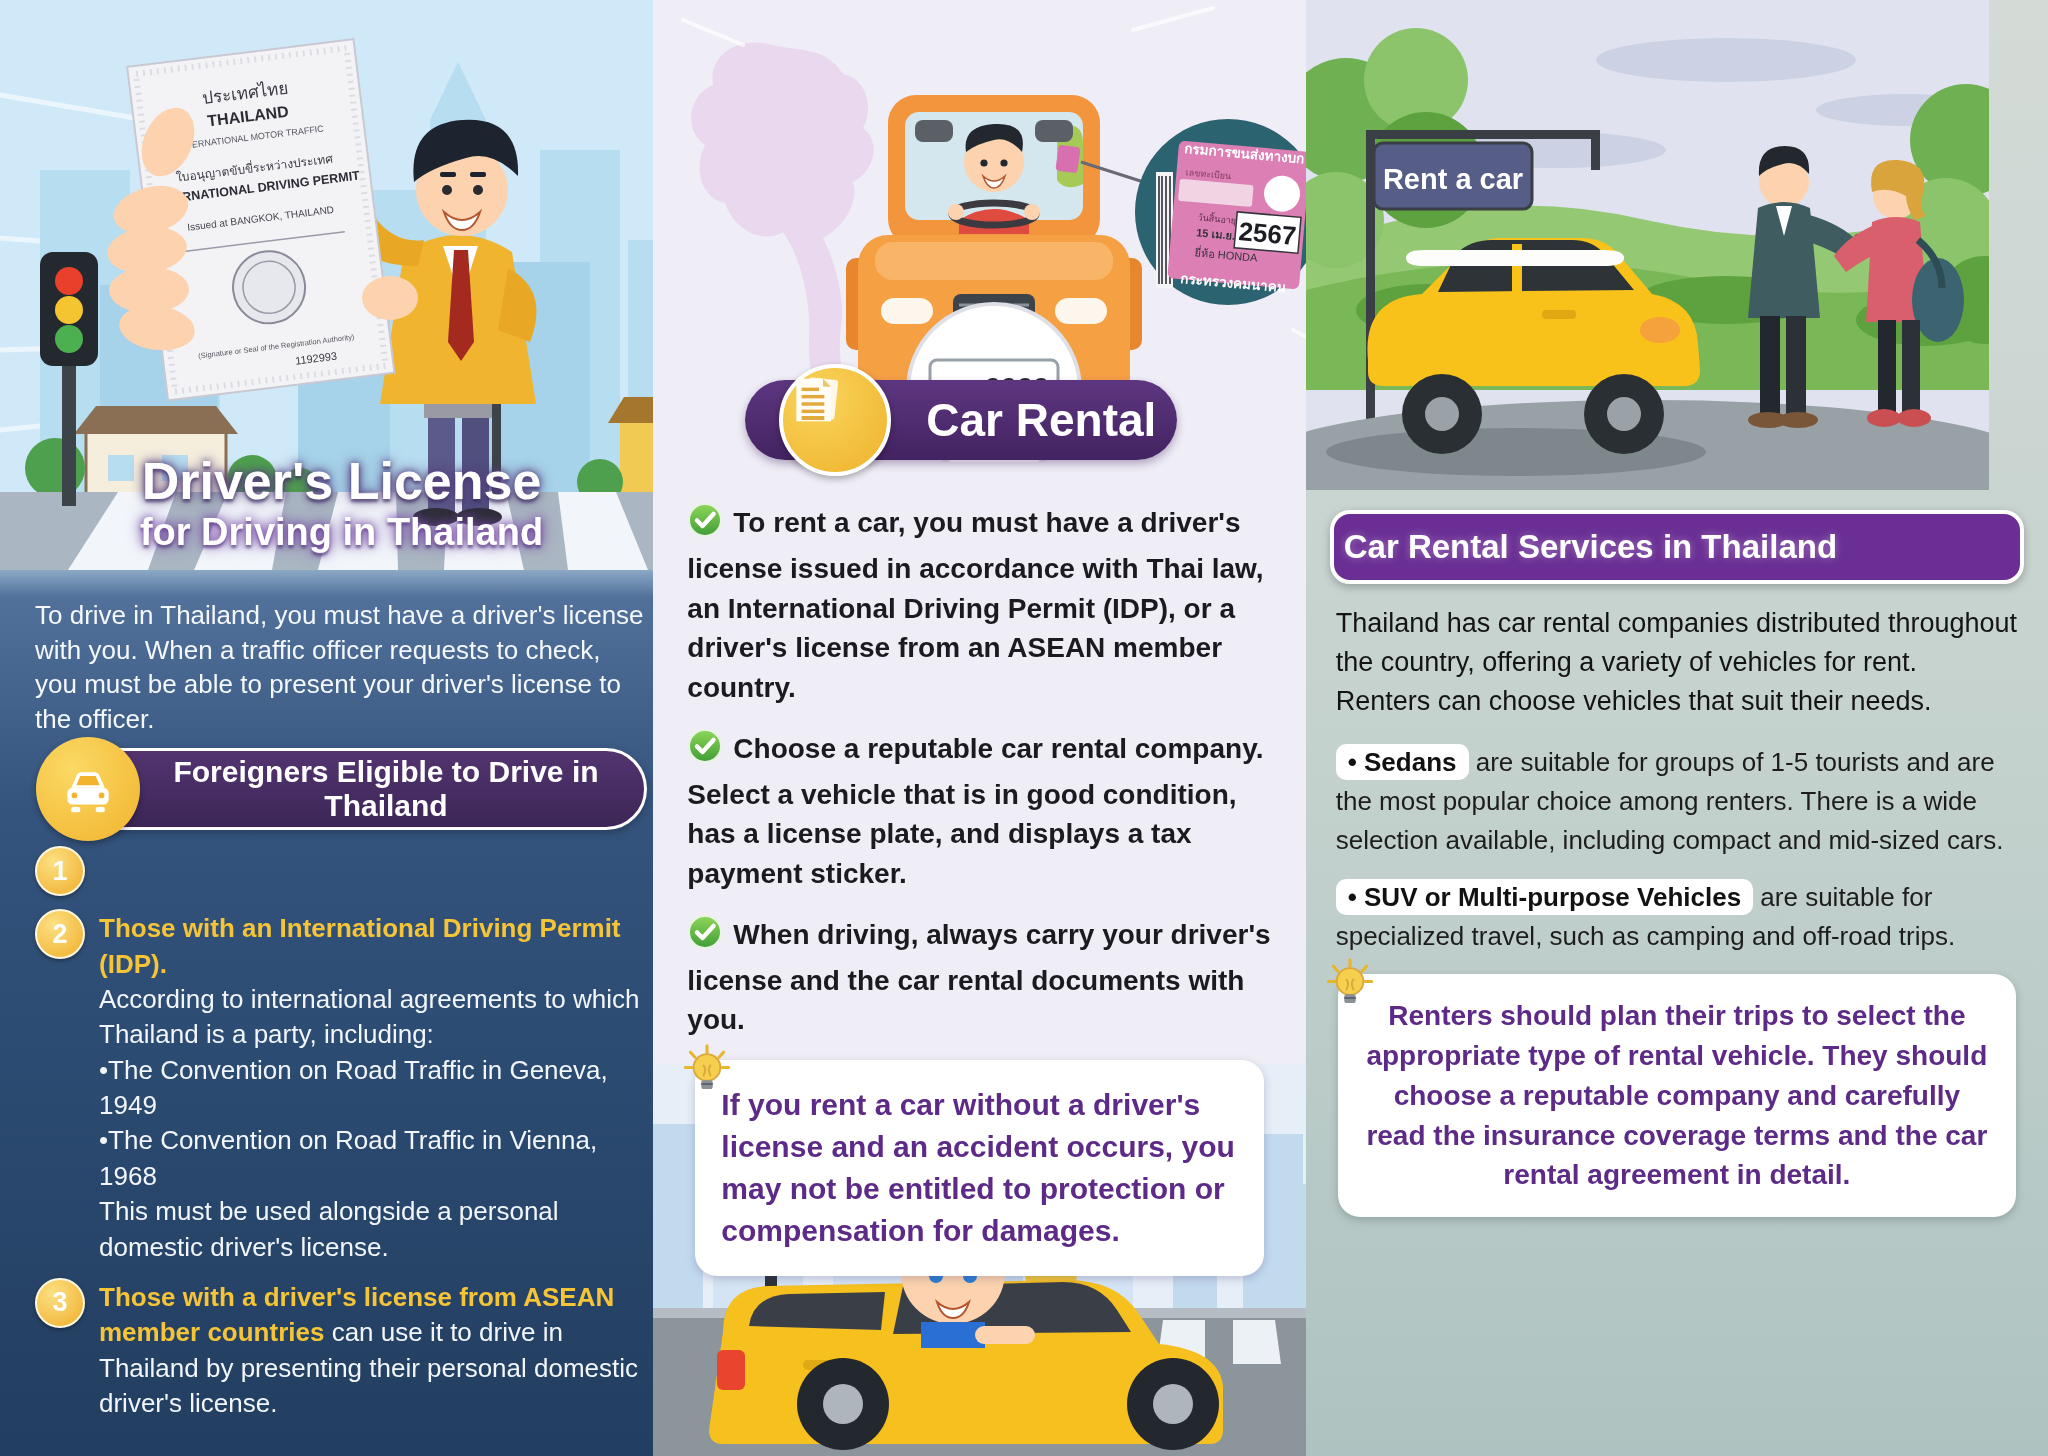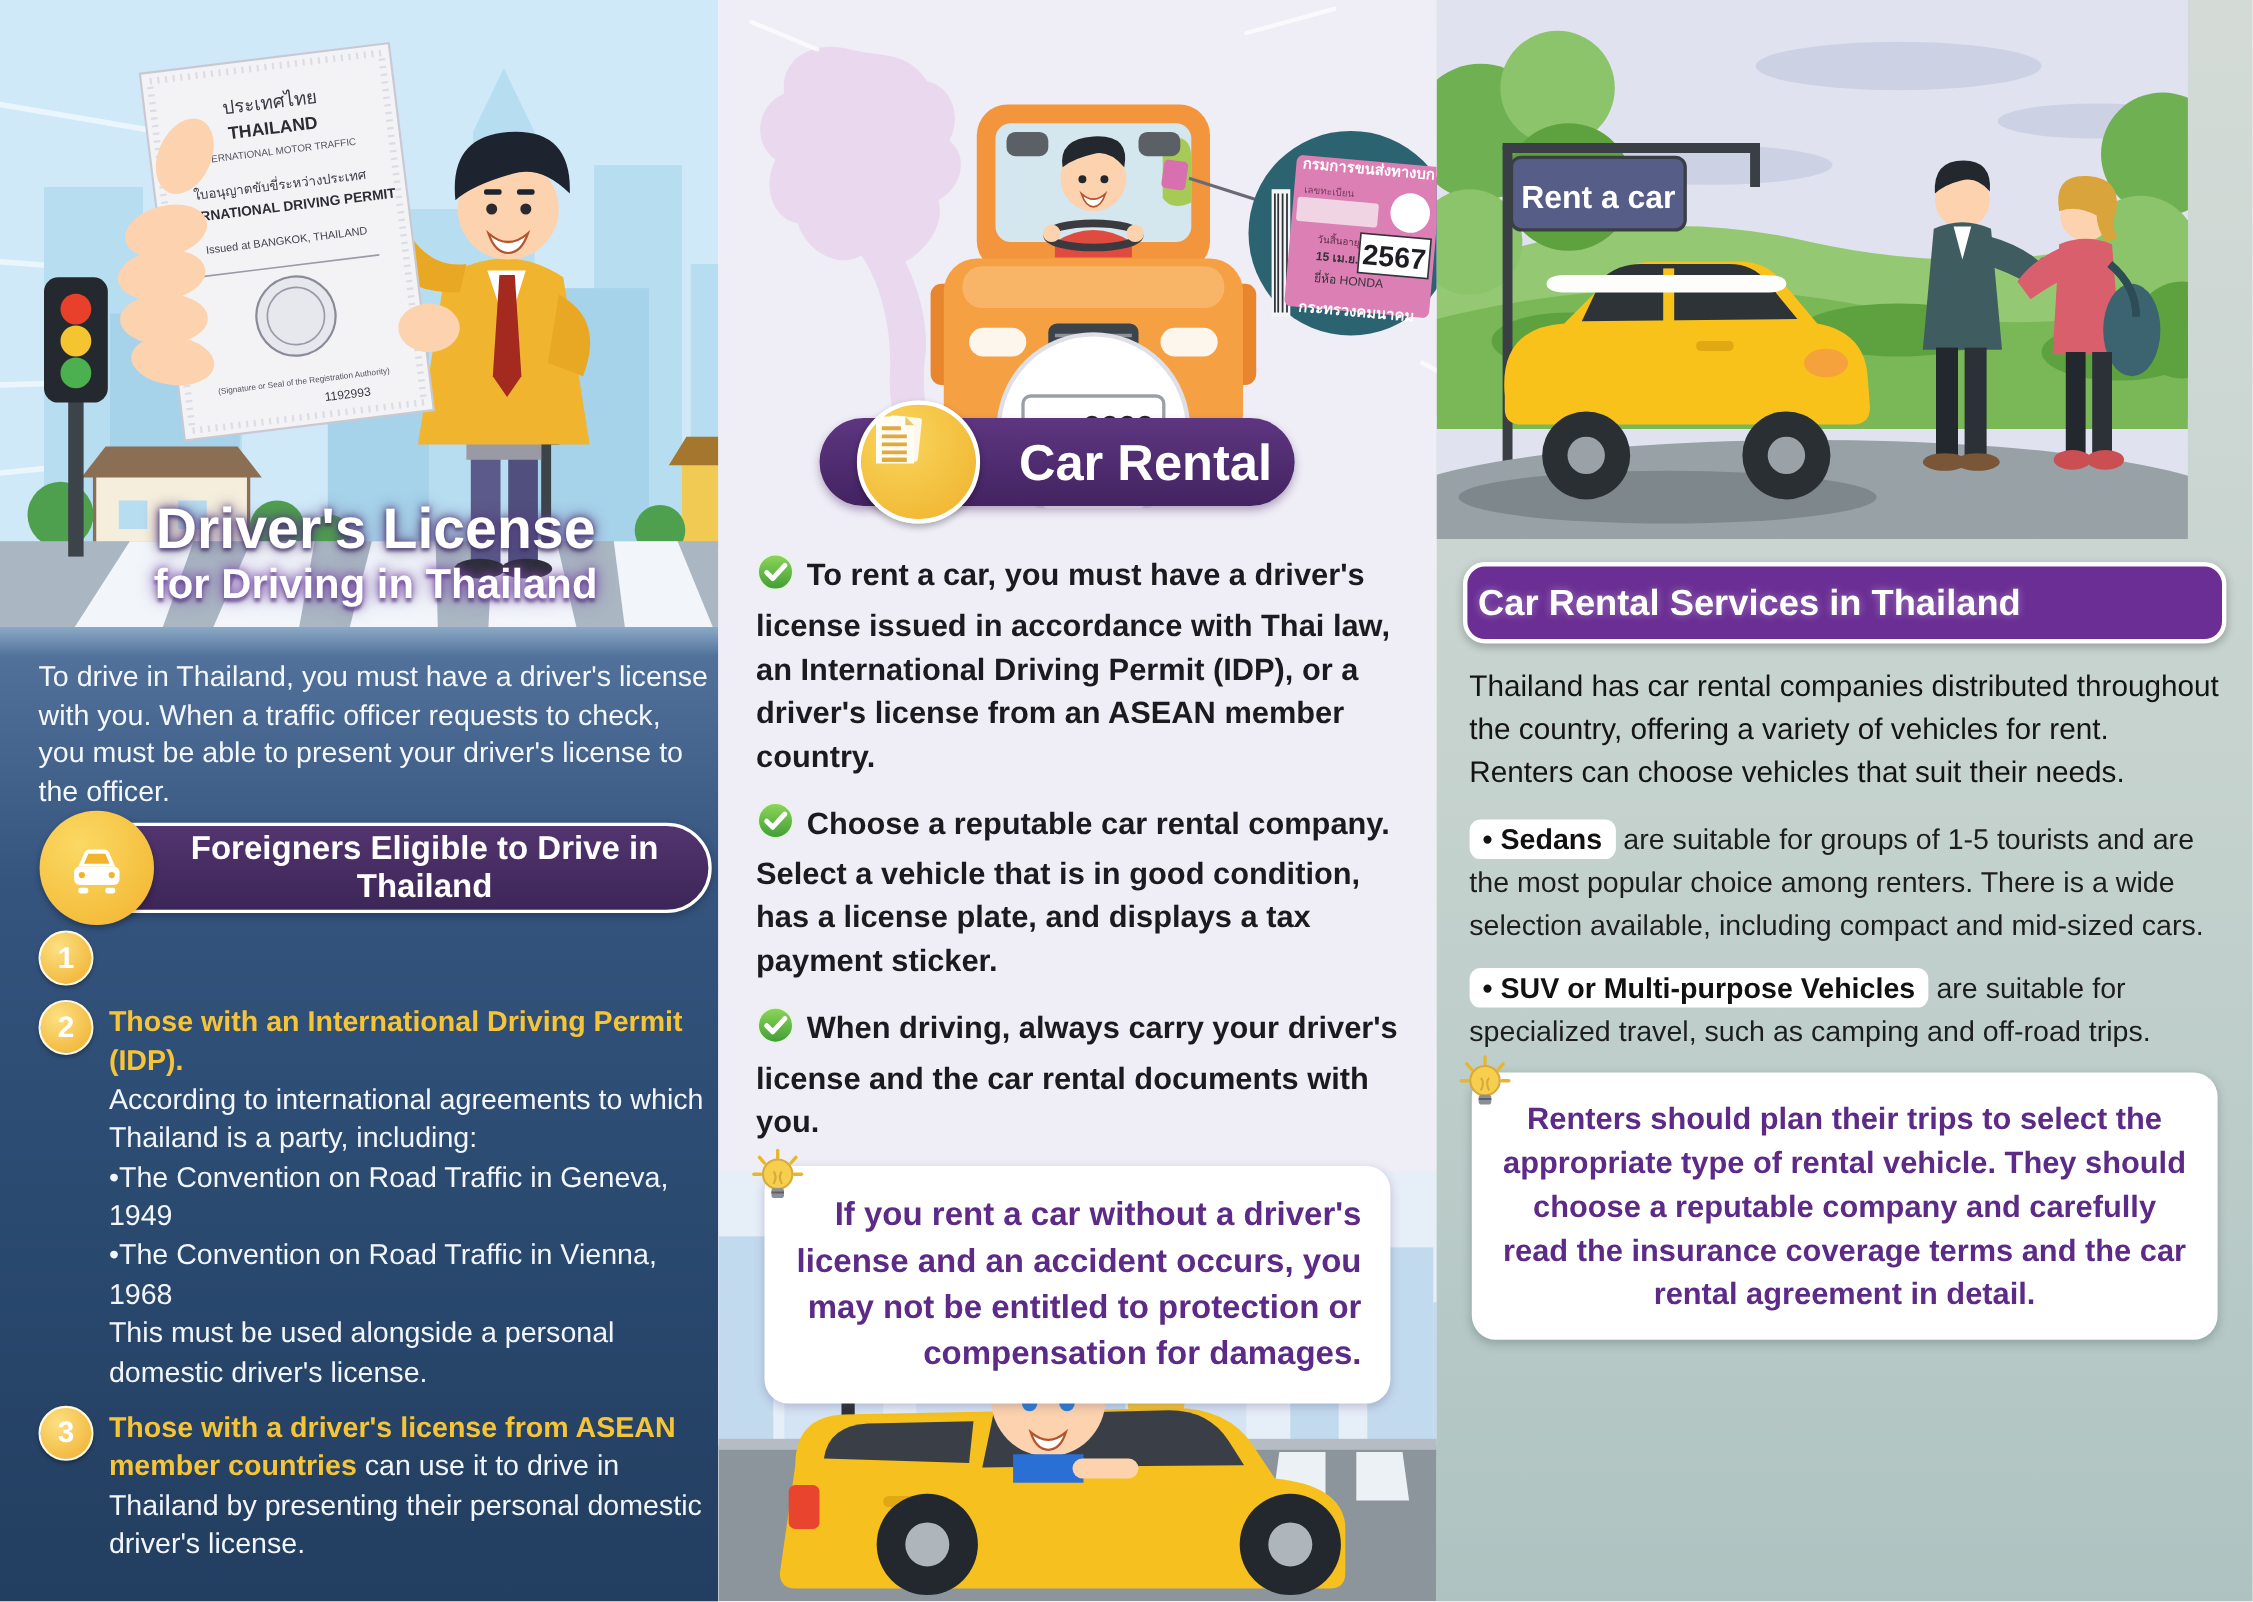--- a/index.html
+++ b/index.html
@@ -27,21 +27,21 @@
   
   .panel-mid{width:682px;background:#efedf6;}
   .m-top{position:relative;width:682px;height:462px;z-index:1;}
   .m-top svg{position:absolute;top:0;left:0;}
   .m-banner{position:absolute;left:92px;bottom:2px;width:432px;height:80px;border-radius:44px;background:linear-gradient(180deg,#5d3680,#432361);box-shadow:0 4px 8px rgba(60,30,90,.35);}
   .m-banner-icon{position:absolute;left:34px;top:-16px;width:112px;height:112px;border-radius:50%;background:radial-gradient(circle at 35% 30%,#f9d55c,#efb12b);border:4px solid #fff;box-sizing:border-box;display:flex;align-items:center;justify-content:center;box-shadow:0 3px 7px rgba(0,0,0,.3);}
   .m-banner-text{position:absolute;left:160px;right:0;top:0;height:80px;display:flex;align-items:center;justify-content:center;color:#fff;font-weight:bold;font-size:46px;}
   .m-flow{position:relative;z-index:2;padding:40px 34px 0 34px;}
   .m-bullet{display:block;margin:0 0 20px 0;font-size:28px;line-height:1.42;font-weight:bold;color:#1b1b1f;}
   .m-check{display:inline-block;vertical-align:-6px;margin-right:10px;}
-  .m-tip{position:relative;background:#fff;border-radius:22px;margin:16px 8px 0 8px;padding:24px 26px;color:#5d2b87;font-weight:bold;font-size:30px;line-height:1.4;text-align:right;box-shadow:0 3px 9px rgba(80,60,110,.25);}
+  .m-tip{position:relative;background:#fff;border-radius:22px;margin:16px 8px 0 8px;padding:24px 26px;color:#5d2b87;font-weight:bold;font-size:30px;line-height:1.4;text-align:left;box-shadow:0 3px 9px rgba(80,60,110,.25);}
   .bulb{position:absolute;left:-16px;top:-18px;}
   .m-bottom{position:absolute;bottom:0;left:0;z-index:0;}
 
   
   .panel-right{width:776px;background:linear-gradient(180deg,#d4dbd7 0%,#c3d1cd 55%,#aec3c1 100%);}
   .r-top{position:relative;width:683px;height:490px;}
   .r-header{margin:16px 24px 0 24px;background:#6a2e94;border:4px solid #fff;border-radius:20px;padding:14px 10px;color:#fff;font-weight:bold;font-size:33px;box-shadow:0 3px 8px rgba(0,0,0,.25);text-shadow:0 0 8px rgba(255,255,255,.35);}
   .r-flow{padding:20px 30px 0 30px;}
   .r-intro{font-size:27px;line-height:1.45;color:#141414;margin:0 0 22px 0;}
   .r-bullet{font-size:26px;line-height:1.5;color:#1d1d1d;margin:0 0 18px 0;}

